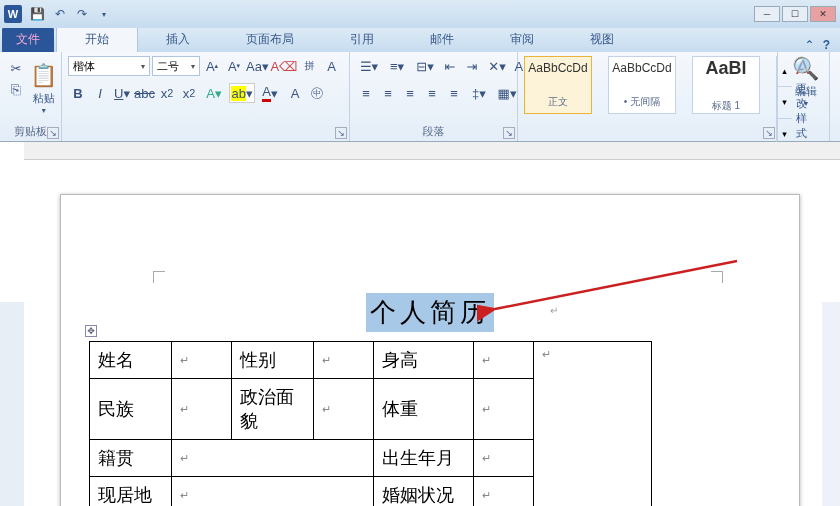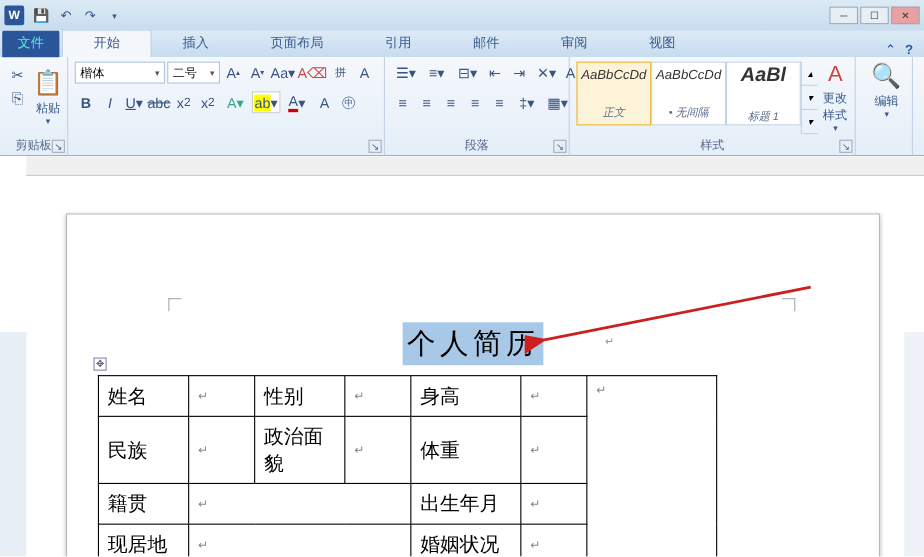--- a/index.html
+++ b/index.html
@@ -9,40 +9,40 @@
 .titlebar { height: 28px; background: linear-gradient(#dceaf5, #c7dcf0); display: flex; align-items: center; padding: 0 4px; position: relative; }
 .appicon { width: 18px; height: 18px; background: #2b579a; color: #fff; display: flex; align-items: center; justify-content: center; font-weight: bold; font-size: 11px; border-radius: 2px; }
 .qat { display: flex; gap: 2px; margin-left: 6px; }
 .qat-btn { width: 20px; height: 20px; display: flex; align-items: center; justify-content: center; color: #3a5a8c; border-radius: 2px; }
 .title-text { position: absolute; left: 50%; transform: translateX(-50%); color: #444; font-size: 12px; }
 .win-controls { margin-left: auto; display: flex; gap: 2px; }
 .win-btn { width: 26px; height: 16px; background: #e8eef6; border: 1px solid #9ab; display: flex; align-items: center; justify-content: center; font-size: 9px; color: #333; }
 
 
 .ribbon-tabs { height: 24px; background: linear-gradient(#dceaf5, #c7dcf0); display: flex; align-items: flex-end; padding-left: 2px; }
-.file-tab { background: #2a5699; color: #5eead4; padding: 4px 14px; font-size: 12px; border-radius: 3px 3px 0 0; margin-right: 2px; }
+.file-tab { background: #2a5699; color: #f9a8d4; padding: 4px 14px; font-size: 12px; border-radius: 3px 3px 0 0; margin-right: 2px; }
 .tab { padding: 4px 28px; font-size: 12px; color: #3a5a8c; cursor: default; }
 .tab.active { background: #f3f6fb; border-top: 1px solid #b0c4de; border-left: 1px solid #b0c4de; border-right: 1px solid #b0c4de; border-radius: 3px 3px 0 0; color: #3a5a8c; }
 .help-icon { margin-left: auto; margin-right: 10px; color: #2a5a9c; display: flex; gap: 8px; align-items: center; }
 
 
 .ribbon { height: 90px; background: linear-gradient(#f5f8fc, #e4eef8); border-bottom: 1px solid #9ab; display: flex; }
 .group { border-right: 1px solid #c3d2e5; padding: 4px 6px 0; display: flex; flex-direction: column; position: relative; }
 .group-label { text-align: center; font-size: 11px; color: #5a6b8c; margin-top: auto; padding: 2px 0; }
 .group-body { display: flex; gap: 4px; flex: 1; }
 .big-btn { display: flex; flex-direction: column; align-items: center; justify-content: center; width: 44px; color: #3a5a8c; }
 .big-btn .icon { font-size: 22px; }
 .big-btn .lbl { font-size: 11px; margin-top: 2px; }
 .rows { display: flex; flex-direction: column; gap: 3px; }
 .row { display: flex; gap: 2px; align-items: flex-start; }
 .combo { height: 20px; border: 1px solid #b0c4de; background: #fff; font-size: 11px; padding: 0 4px; display: flex; align-items: center; justify-content: space-between; }
 .combo .arr { font-size: 8px; color: #555; }
 .tool-btn { min-width: 20px; height: 20px; display: flex; align-items: center; justify-content: center; font-size: 13px; color: #3a5480; }
 .tool-btn.wide { min-width: 26px; }
-.styles { display: flex; gap: 0; font-style: italic; }
+.styles { display: flex; gap: 16px; }
 .style-card { width: 68px; height: 58px; border: 1px solid #c3d2e5; background: #fff; display: flex; flex-direction: column; align-items: center; justify-content: center; font-size: 11px; color: #444; }
 .style-card.sel { border: 1px solid #e8b53a; background: #fdf3d8; }
 .style-card .sample { font-size: 12px; color: #333; }
 .style-card .sample.big { font-size: 18px; font-weight: bold; }
 .style-card .name { margin-top: 20px; font-size: 10px; color: #5a6b8c; }
 .style-arrows { width: 16px; display: flex; flex-direction: column; border-left: 1px solid #c3d2e5; }
 .style-arrows div { flex: 1; display: flex; align-items: center; justify-content: center; font-size: 9px; border-bottom: 1px solid #c3d2e5; }
 .dialog-launch { position: absolute; right: 2px; bottom: 2px; font-size: 9px; color: #5a6b8c; width: 12px; height: 12px; border: 1px solid #aab; display: flex; align-items: center; justify-content: center; }
 
 

